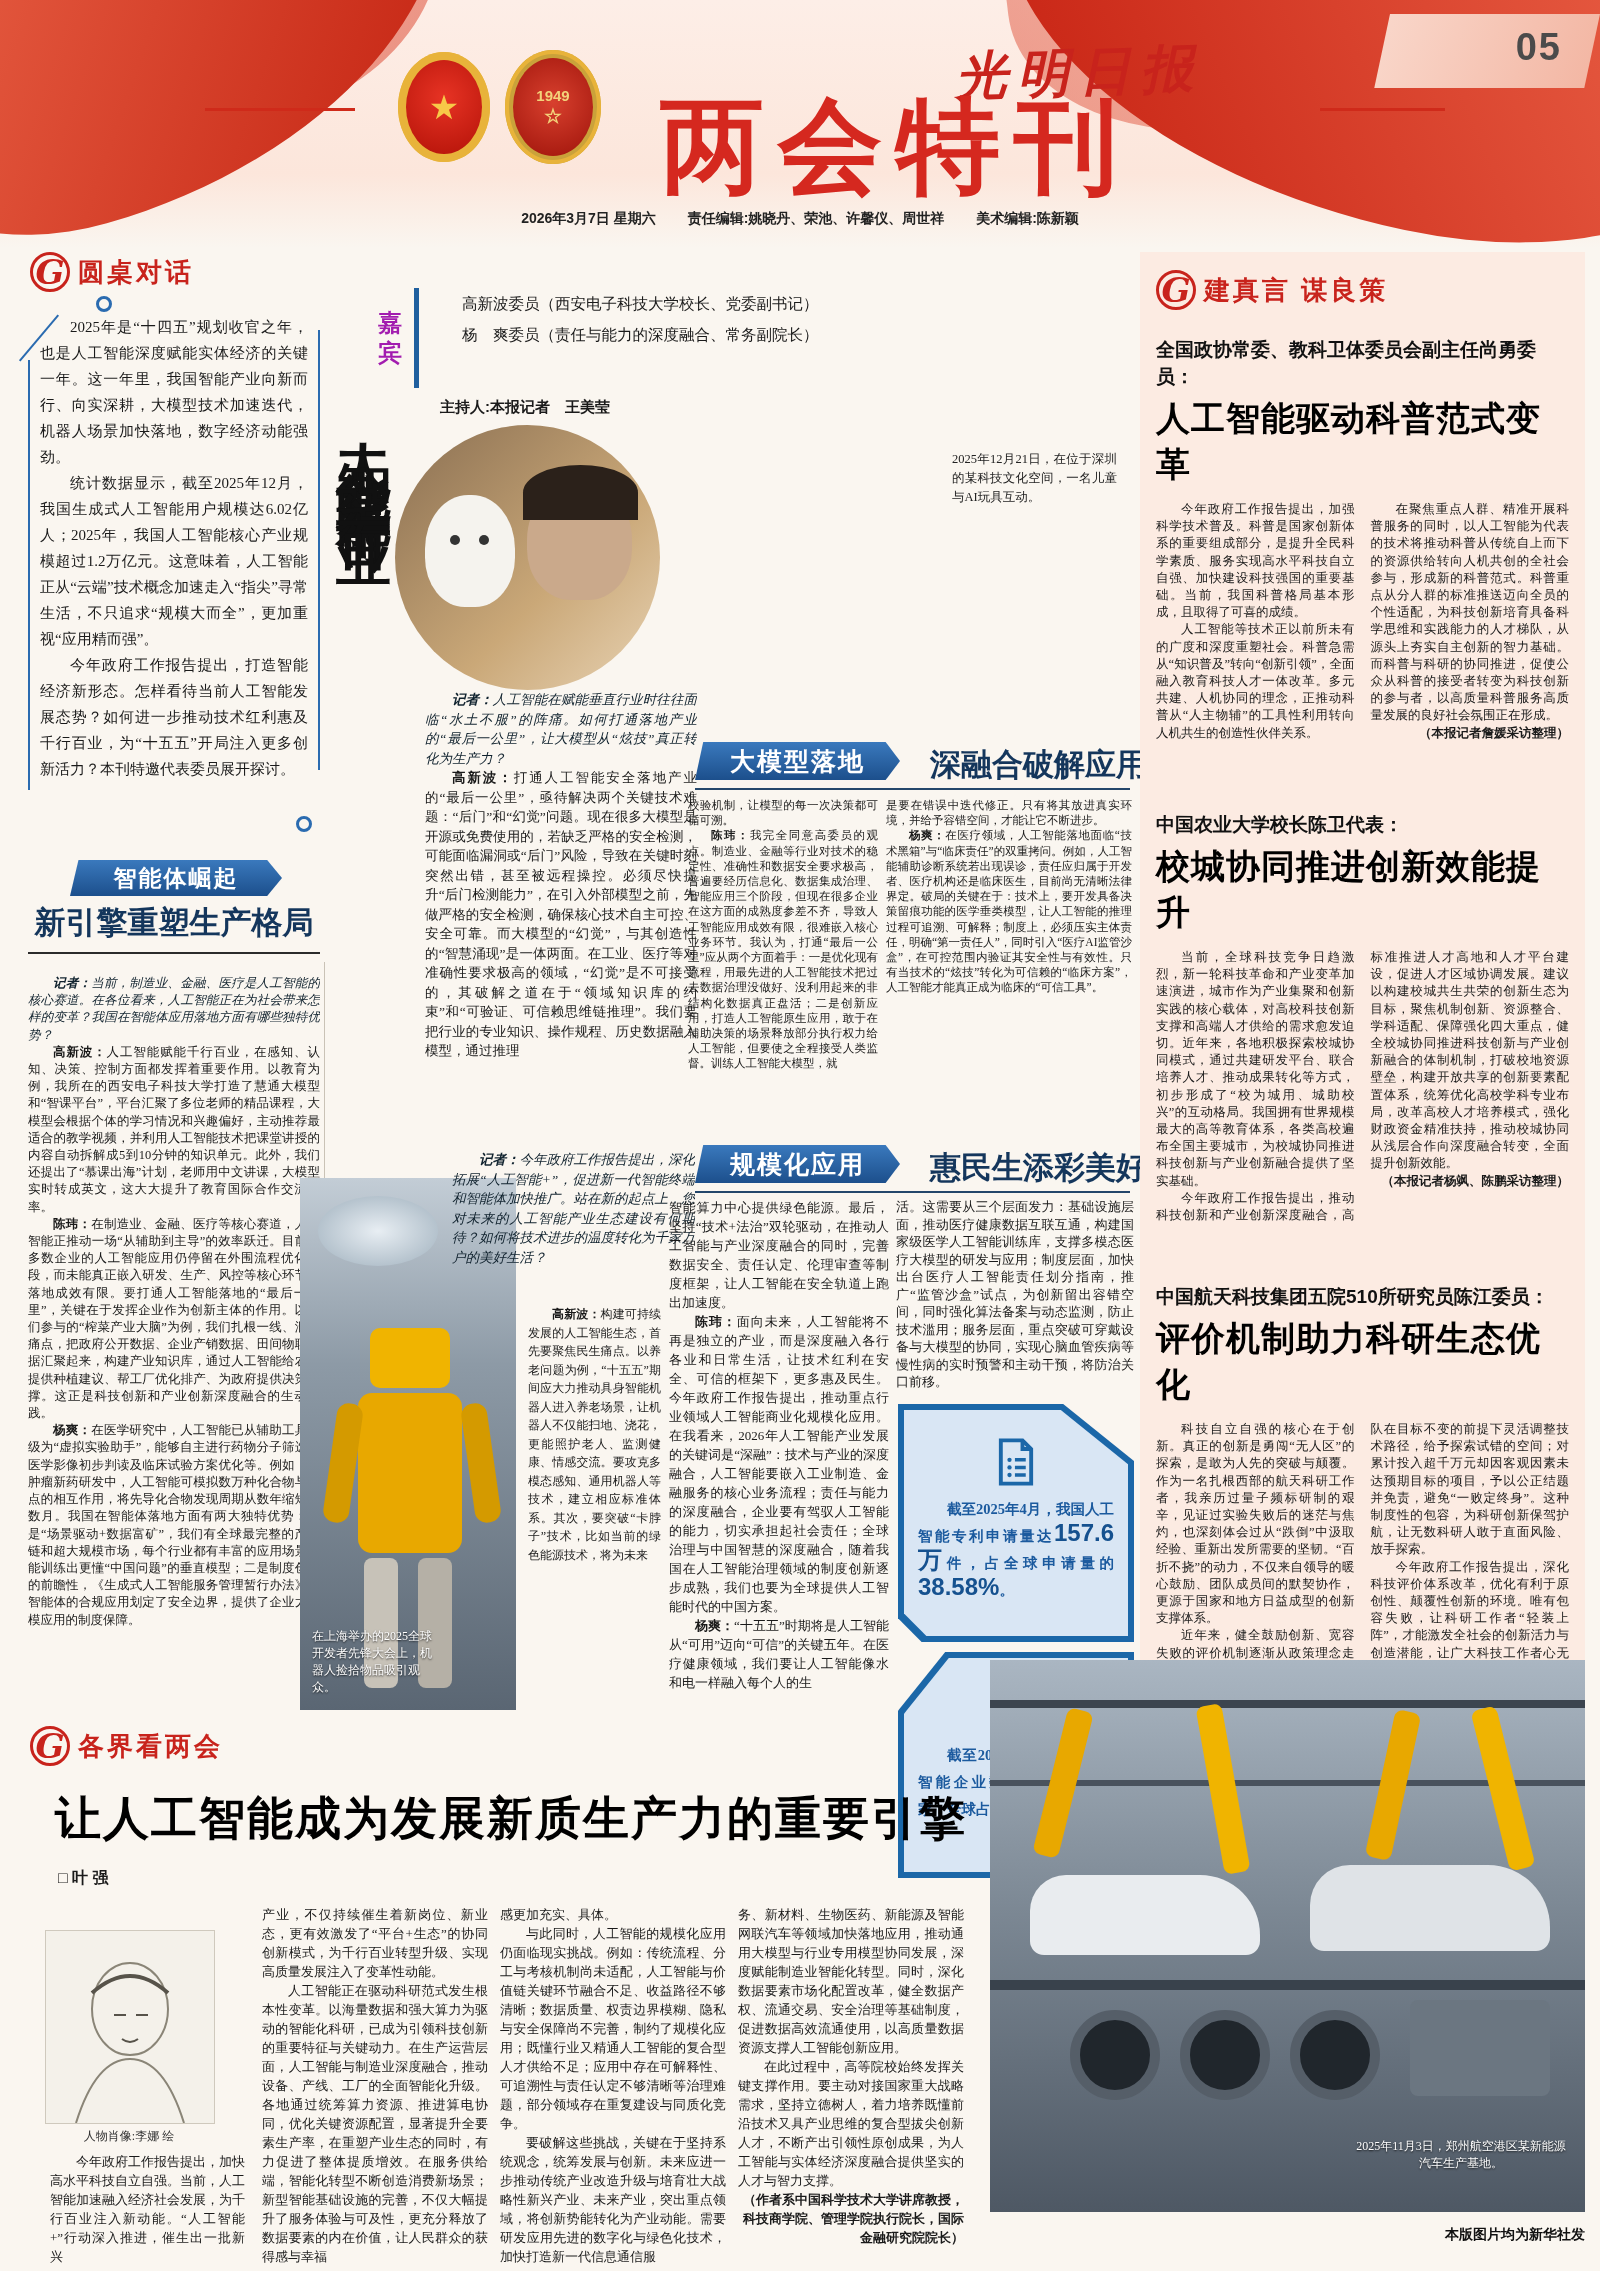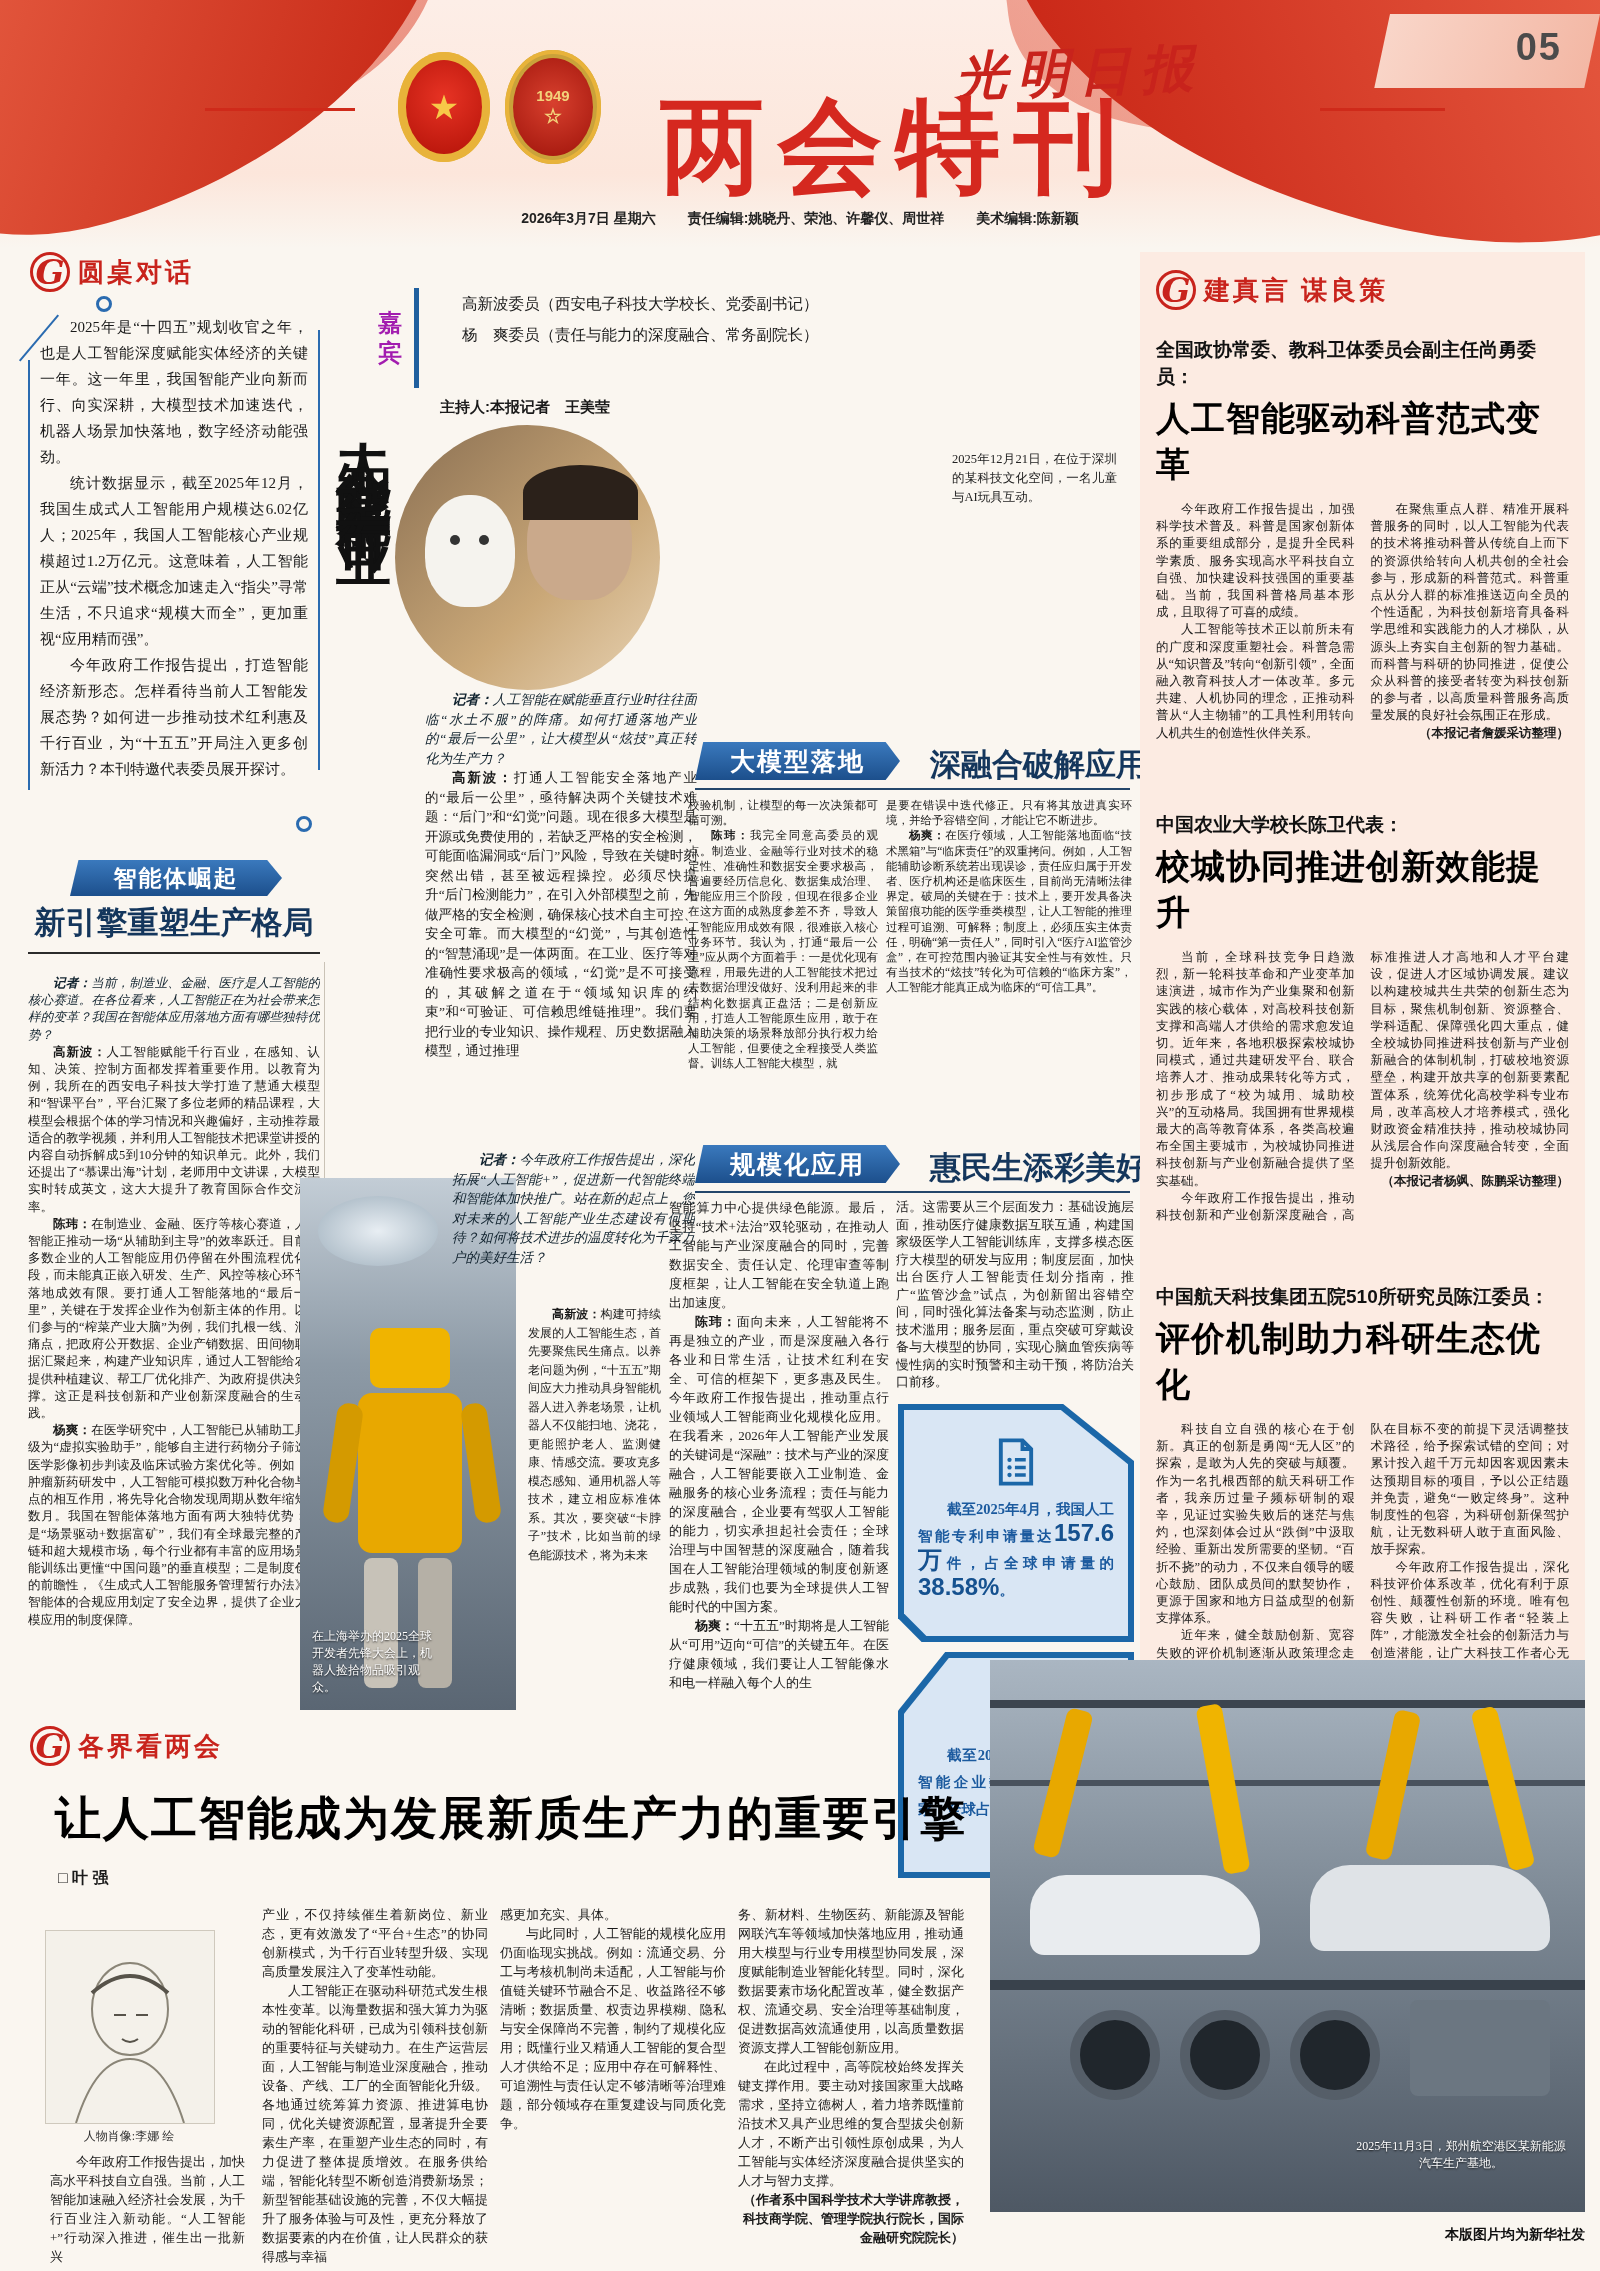--- a/index.html
+++ b/index.html
@@ -314,21 +314,22 @@
 
   <div class="abs op-col" style="left:50px;top:2152px;width:195px;height:112px;overflow:hidden;">
       <p class="para">今年政府工作报告提出，加快高水平科技自立自强。当前，人工智能加速融入经济社会发展，为千行百业注入新动能。“人工智能+”行动深入推进，催生出一批新兴</p>
     </div>
   <div class="abs op-col" style="left:262px;top:1905px;width:226px;height:362px;overflow:hidden;">
       <p class="para ni">产业，不仅持续催生着新岗位、新业态，更有效激发了“平台+生态”的协同创新模式，为千行百业转型升级、实现高质量发展注入了变革性动能。</p>
       <p class="para">人工智能正在驱动科研范式发生根本性变革。以海量数据和强大算力为驱动的智能化科研，已成为引领科技创新的重要特征与关键动力。在生产运营层面，人工智能与制造业深度融合，推动设备、产线、工厂的全面智能化升级。各地通过统筹算力资源、推进算电协同，优化关键资源配置，显著提升全要素生产率，在重塑产业生态的同时，有力促进了整体提质增效。在服务供给端，智能化转型不断创造消费新场景；新型智能基础设施的完善，不仅大幅提升了服务体验与可及性，更充分释放了数据要素的内在价值，让人民群众的获得感与幸福</p>
     </div>
   <div class="abs op-col" style="left:500px;top:1905px;width:226px;height:362px;overflow:hidden;">
       <p class="para ni">感更加充实、具体。</p>
-      <p class="para">与此同时，人工智能的规模化应用仍面临现实挑战。例如：流通交易、分工与考核机制尚未适配，人工智能与价值链关键环节融合不足、收益路径不够清晰；数据质量、权责边界模糊、隐私与安全保障尚不完善，制约了规模化应用；既懂行业又精通人工智能的复合型人才供给不足；应用中存在可解释性、可追溯性与责任认定不够清晰等治理难题，部分领域存在重复建设与同质化竞争。</p>
+      <p class="para">与此同时，人工智能的规模化应用仍面临现实挑战。例如：传统流程、分工与考核机制尚未适配，人工智能与价值链关键环节融合不足、收益路径不够清晰；数据质量、权责边界模糊、隐私与安全保障尚不完善，制约了规模化应用；既懂行业又精通人工智能的复合型人才供给不足；应用中存在可解释性、可追溯性与责任认定不够清晰等治理难题，部分领域存在重复建设与同质化竞争。</p>
+      <p class="para">要破解这些挑战，关键在于坚持系统观念，统筹发展与创新。未来应进一步推动传统产业改造升级与培育壮大战略性新兴产业、未来产业，突出重点领域，将创新势能转化为产业动能。需要研发应用先进的数字化与绿色化技术，加快打造新一代信息通信服</p>
     </div>
   <div class="abs op-col" style="left:738px;top:1905px;width:226px;height:362px;overflow:hidden;">
       <p class="para ni">务、新材料、生物医药、新能源及智能网联汽车等领域加快落地应用，推动通用大模型与行业专用模型协同发展，深度赋能制造业智能化转型。同时，深化数据要素市场化配置改革，健全数据产权、流通交易、安全治理等基础制度，促进数据高效流通使用，以高质量数据资源支撑人工智能创新应用。</p>
       <p class="para">在此过程中，高等院校始终发挥关键支撑作用。要主动对接国家重大战略需求，坚持立德树人，着力培养既懂前沿技术又具产业思维的复合型拔尖创新人才，不断产出引领性原创成果，为人工智能与实体经济深度融合提供坚实的人才与智力支撑。</p>
       <p class="para byline-inline">（作者系中国科学技术大学讲席教授，科技商学院、管理学院执行院长，国际金融研究院院长）</p>
     </div>
 
   <div class="photo" style="left:990px;top:1660px;width:595px;height:552px;background:linear-gradient(180deg,#aab6c2 0%,#7c8894 45%,#4e5864 100%);">
     <div style="position:absolute;left:0;top:40px;width:100%;height:8px;background:#3c454f;"></div>
     <div style="position:absolute;left:0;top:120px;width:100%;height:6px;background:#49525d;"></div>

